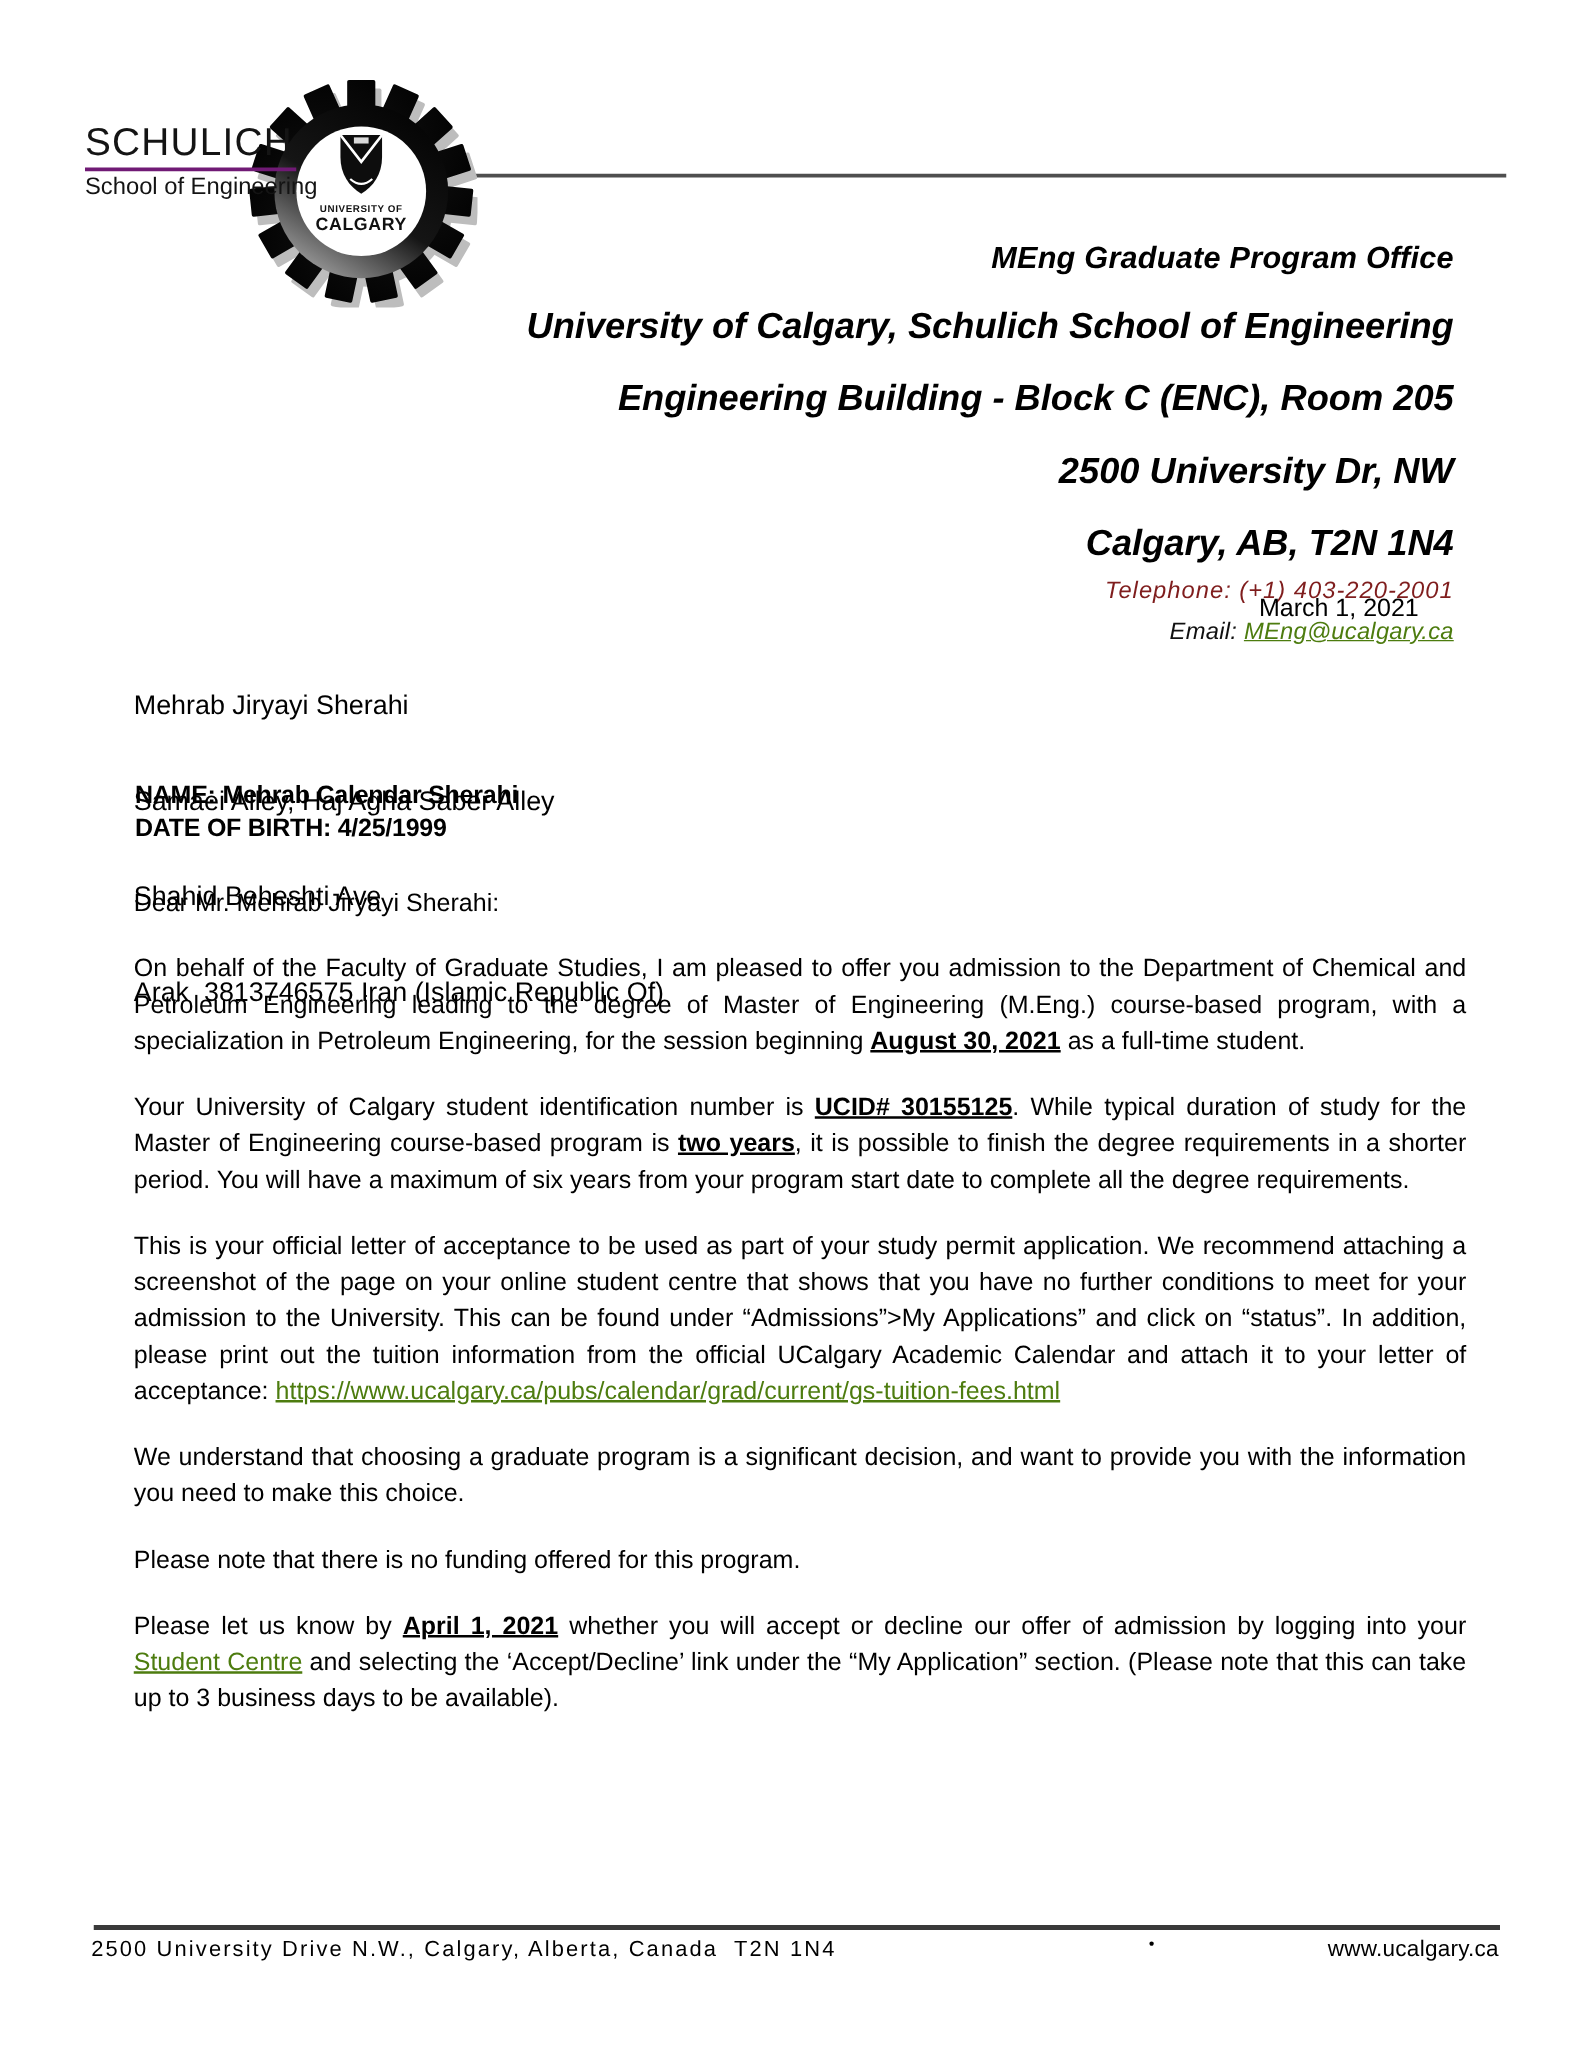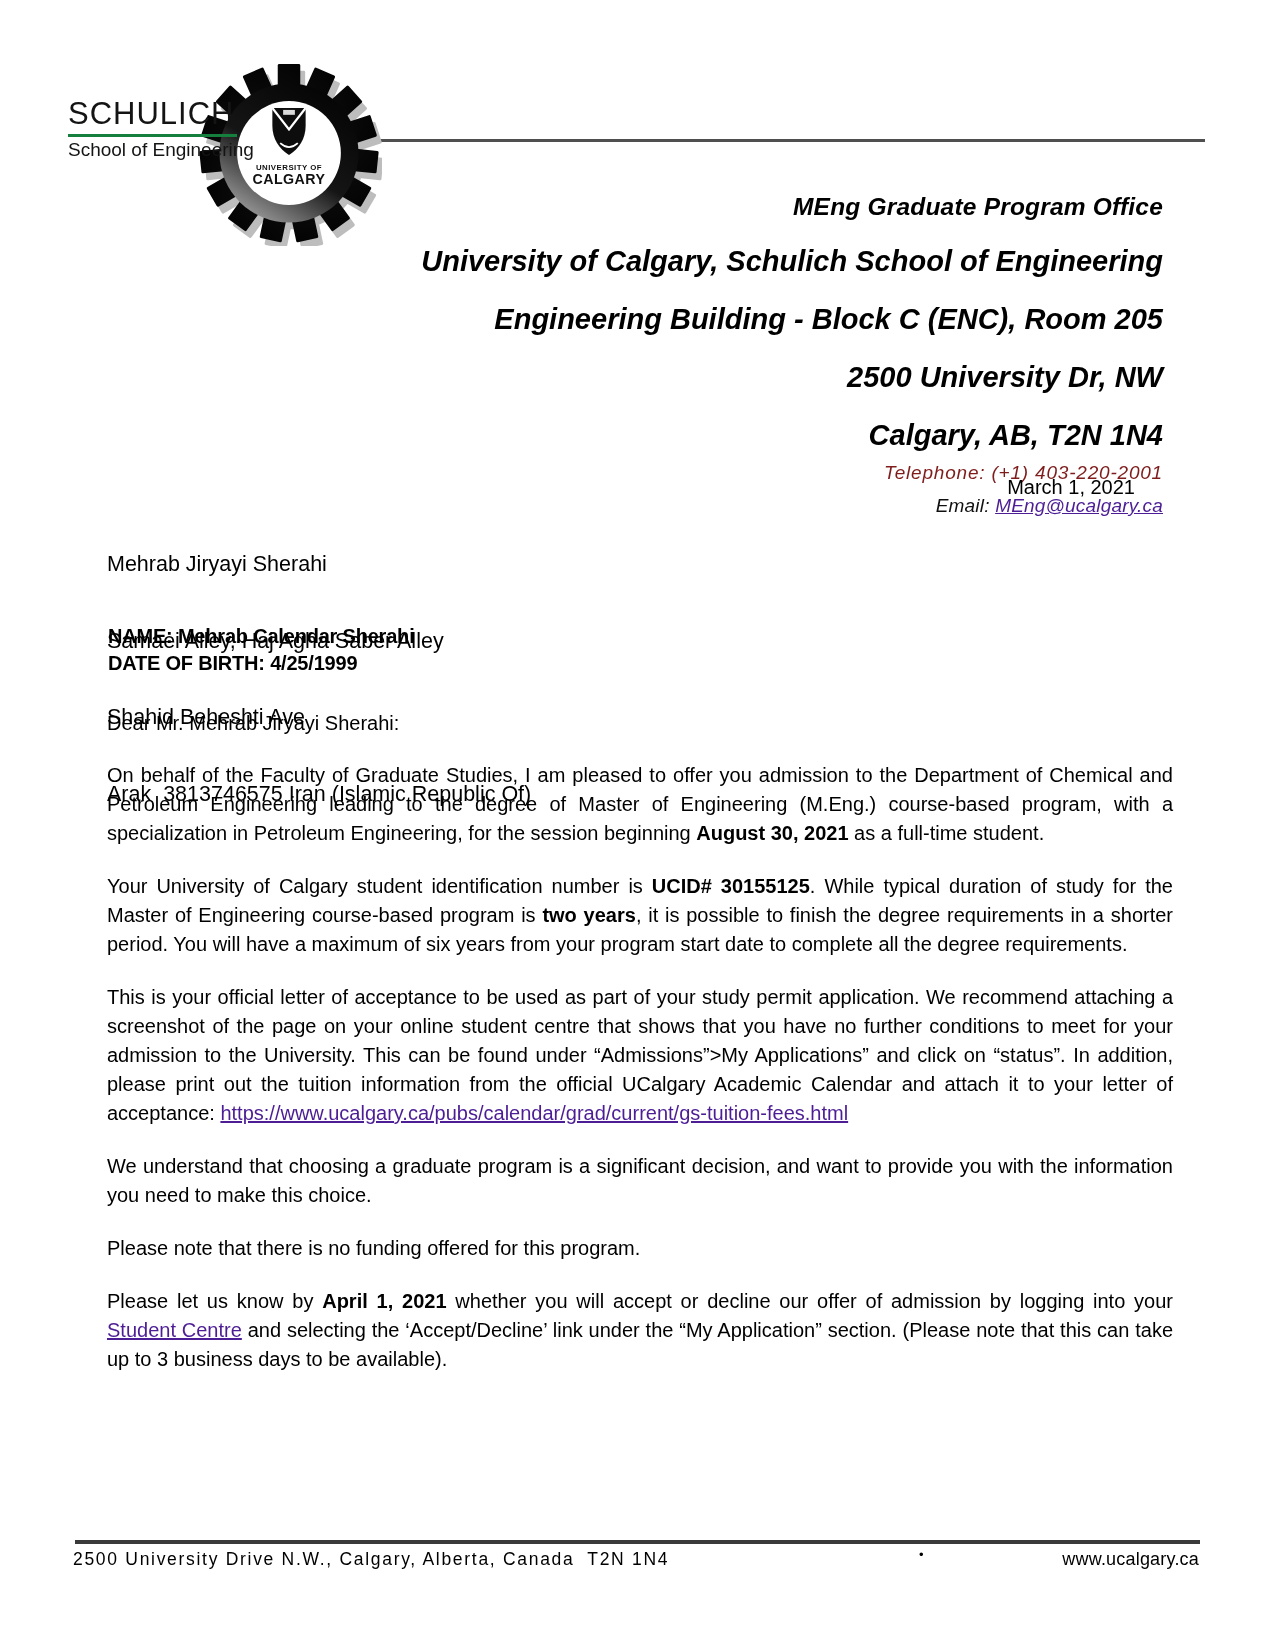--- a/index.html
+++ b/index.html
@@ -3,43 +3,43 @@
 <meta charset="utf-8">
 <style>
   html,body{margin:0;padding:0;background:#ffffff;}
   .page{
     position:relative;width:1275px;height:1650px;background:#ffffff;
     font-family:"Liberation Sans",sans-serif;color:#000;overflow:hidden;
   }
   
   .logo-word{
     position:absolute;left:68px;top:97px;font-size:31px;letter-spacing:1px;
-    color:#141414;border-bottom:3px solid #15803d;padding:0 3px 3px 0;z-index:3;line-height:34px;
+    color:#141414;border-bottom:3px solid #701a75;padding:0 3px 3px 0;z-index:3;line-height:34px;
   }
   .logo-sub{position:absolute;left:68px;top:139px;font-size:19px;color:#141414;z-index:3;line-height:21px;}
   .gear{position:absolute;left:196px;top:60px;width:186px;height:186px;z-index:2;}
   .gear text{font-family:"Liberation Sans",sans-serif;font-weight:bold;fill:#111;}
   .hrule{position:absolute;left:374px;top:139px;width:831px;height:3px;background:#4f4f4f;}
   
   .office{position:absolute;top:190px;right:112px;text-align:right;font-style:italic;}
   .office-title{font-size:24.5px;font-weight:700;line-height:33px;margin-bottom:7px;letter-spacing:0.2px;}
   .office-line{font-size:29px;font-weight:700;line-height:40px;margin-top:18px;}
   .office-tel{font-size:19px;line-height:36px;letter-spacing:0.8px;color:#7f1d1d;}
   .office-email{font-size:19px;line-height:30px;letter-spacing:0.2px;color:#101010;}
-  .link{color:#4c1d95;text-decoration:underline;cursor:pointer;}
+  .link{color:#4d7c0f;text-decoration:underline;cursor:pointer;}
   
   .date{position:absolute;top:476px;right:140px;font-size:20px;}
   .recipient{position:absolute;left:107px;top:501px;font-size:21.5px;line-height:25.5px;white-space:pre-wrap;}
   .identity{position:absolute;left:108px;top:623px;font-size:20px;font-weight:700;line-height:26.5px;letter-spacing:-0.2px;}
   
   .letter{position:absolute;left:107px;top:712px;width:1066px;}
   .salutation{font-size:20px;margin:0 0 26px 0;}
   .letter p{font-size:20px;line-height:29px;text-align:justify;margin:0 0 24px 0;}
   .letter p.last{margin-bottom:0;}
-  .b{font-weight:700;}
+  .b{font-weight:700;text-decoration:underline;}
   
   .frule{position:absolute;left:75px;top:1540px;width:1125px;height:4px;background:#3a3a3a;}
   .faddr{position:absolute;left:73px;top:1549px;font-size:17.5px;letter-spacing:1.7px;white-space:pre-wrap;text-align:right;}
   .fbullet{position:absolute;left:919px;top:1547px;font-size:13px;}
   .fsite{position:absolute;right:76px;top:1549px;font-size:18px;letter-spacing:0.2px;}
 </style>
 </head>
 <body>
 
 <div class="page">

